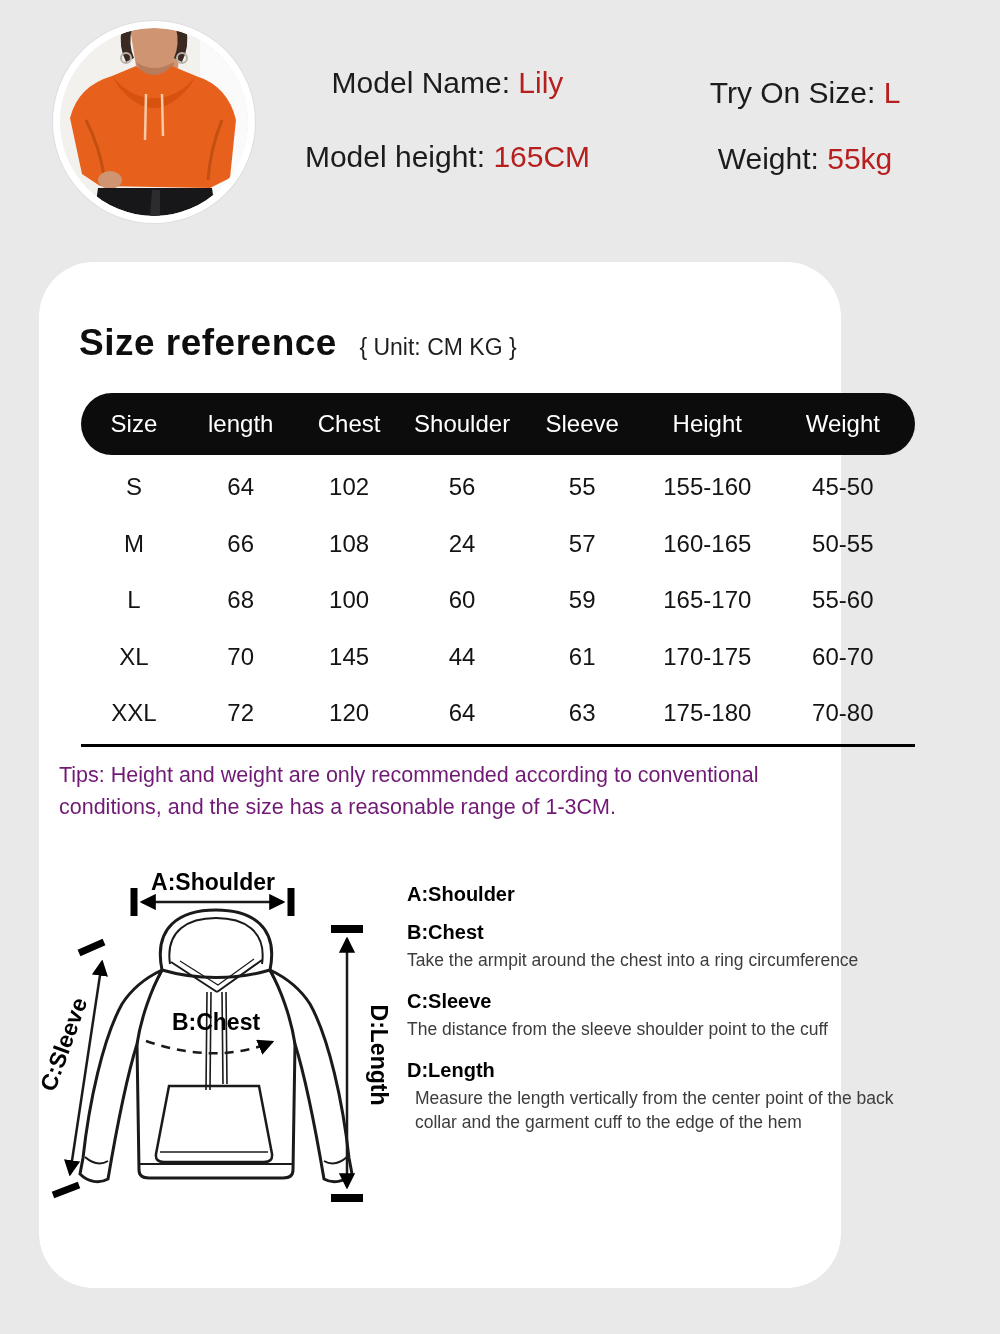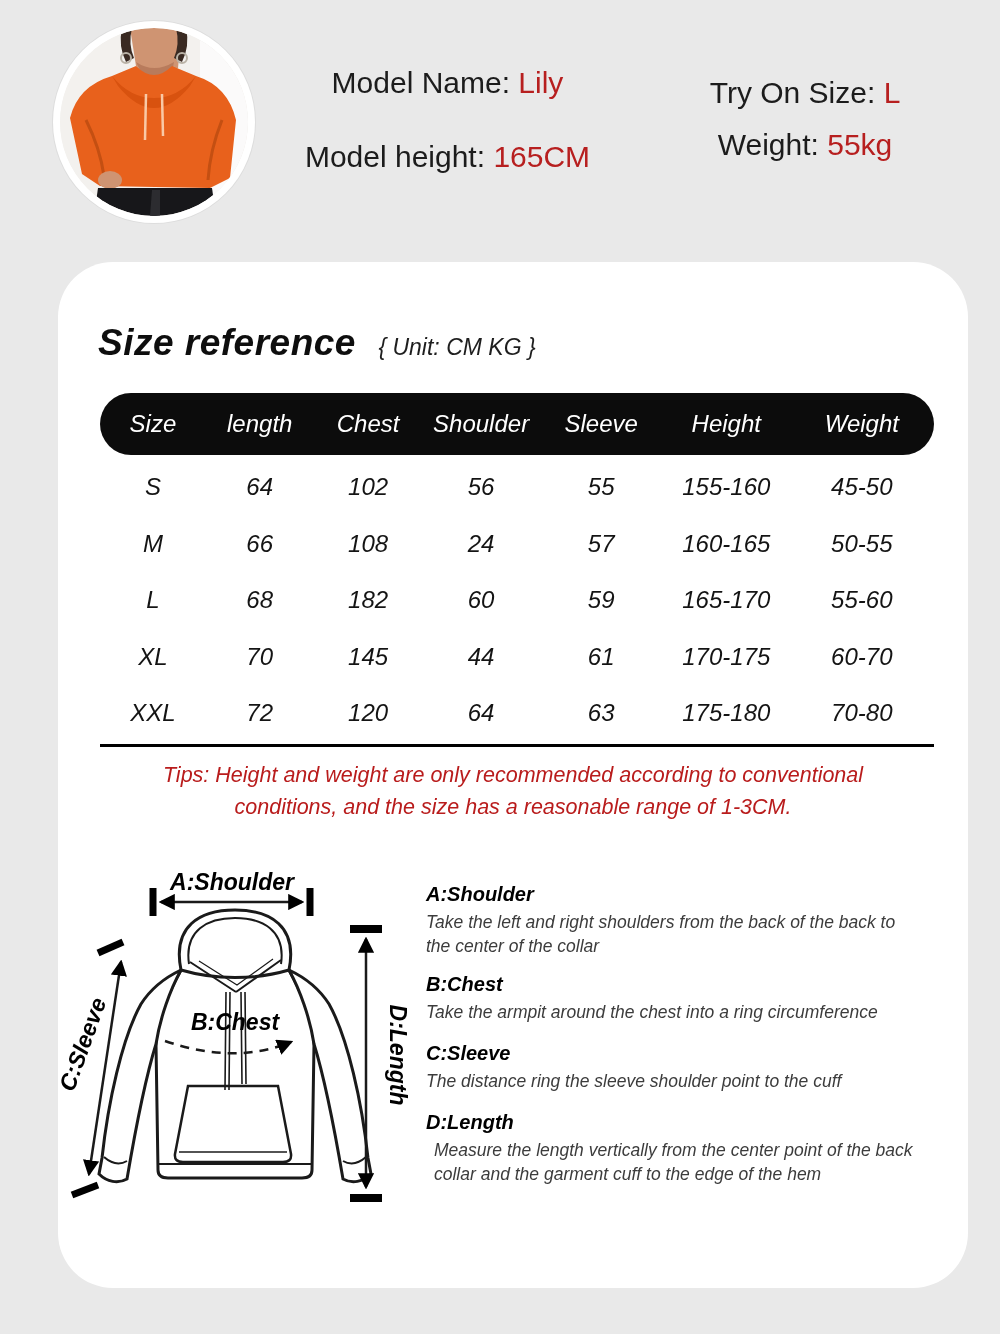--- a/index.html
+++ b/index.html
@@ -16,44 +16,44 @@
     width:188px;height:188px;border-radius:50%;
     border:7px solid #ffffff;overflow:hidden;
     background:#f3f1ee;
     box-shadow:0 0 0 1px rgba(0,0,0,.05);
   }
   .hdr-line{position:absolute;font-size:30px;white-space:nowrap;text-align:center;color:#1c1c1c;}
   .hdr-line .val{color:#b71f1f;}
   #model-name{left:265px;top:66px;width:365px;}
   #model-height{left:245px;top:140px;width:405px;}
   #try-size{left:670px;top:76px;width:270px;}
-  #weight{left:670px;top:128px;width:270px;}
+  #weight{left:670px;top:142px;width:270px;}
   
   .card{
-    position:absolute;left:58px;top:262px;
-    width:910px;height:1026px;background:#ffffff;border-radius:55px;font-style:italic;
+    position:absolute;left:39px;top:262px;
+    width:802px;height:1026px;background:#ffffff;border-radius:55px;
   }
   .title-row{position:absolute;left:40px;top:60px;white-space:nowrap;}
   .title-row h1{display:inline;font-size:37px;font-weight:bold;color:#0e0e0e;margin:0;letter-spacing:.5px;}
   .title-row .unit{font-size:23px;color:#1e1e1e;margin-left:18px;}
   
   .size-table{position:absolute;left:42px;top:131px;width:834px;}
   .tgrid{display:grid;grid-template-columns:12.7% 12.9% 13.1% 14% 14.8% 15.2% 17.3%;}
   .thead{
     background:#0c0c0c;border-radius:31px;height:62px;align-items:center;
     color:#ffffff;font-size:24px;
   }
   .thead .cell{text-align:center;}
   .tbody{border-bottom:3px solid #000;padding:4px 0 2px 0;}
   .trow{height:56.5px;align-items:center;font-size:24px;color:#141414;}
   .trow .cell{text-align:center;}
   
   .tips{
     position:absolute;left:20px;top:497px;width:870px;
-    text-align:center;font-size:21.5px;line-height:32px;color:#b91c1c;
+    font-size:21.5px;line-height:32px;color:#701a75;
   }
   
   .diagram{position:absolute;left:2px;top:596px;}
   
   .guide{position:absolute;left:368px;top:621px;width:548px;}
   .gitem{margin-bottom:15px;}
   .gtitle{font-size:20px;font-weight:bold;color:#000;margin-bottom:4px;}
   .gdesc{font-size:17.5px;line-height:24px;color:#3c3c3c;}
   .gitem.a .gdesc{max-width:472px;}
   .gitem.d .gdesc{max-width:508px;margin-left:8px;}
@@ -137,21 +137,21 @@
         <div class="cell">66</div>
         <div class="cell">108</div>
         <div class="cell">24</div>
         <div class="cell">57</div>
         <div class="cell">160-165</div>
         <div class="cell">50-55</div>
       </div>
       <div class="tgrid trow">
         <div class="cell">L</div>
         <div class="cell">68</div>
-        <div class="cell">182</div>
+        <div class="cell">100</div>
         <div class="cell">60</div>
         <div class="cell">59</div>
         <div class="cell">165-170</div>
         <div class="cell">55-60</div>
       </div>
       <div class="tgrid trow">
         <div class="cell">XL</div>
         <div class="cell">70</div>
         <div class="cell">145</div>
         <div class="cell">44</div>
@@ -221,29 +221,28 @@
       <text x="172" y="32" text-anchor="middle">A:Shoulder</text>
       <text x="175" y="172" text-anchor="middle">B:Chest</text>
       <text transform="translate(30,189) rotate(-70)" text-anchor="middle">C:Sleeve</text>
       <text transform="translate(330,197) rotate(90)" text-anchor="middle">D:Length</text>
     </g>
   </svg>
 
   <div class="guide">
     <div class="gitem a">
       <div class="gtitle">A:Shoulder</div>
-      <div class="gdesc">Take the left and right shoulders from the back of the back to the center of the collar</div>
     </div>
     <div class="gitem b">
       <div class="gtitle">B:Chest</div>
       <div class="gdesc">Take the armpit around the chest into a ring circumference</div>
     </div>
     <div class="gitem c">
       <div class="gtitle">C:Sleeve</div>
-      <div class="gdesc">The distance ring the sleeve shoulder point to the cuff</div>
+      <div class="gdesc">The distance from the sleeve shoulder point to the cuff</div>
     </div>
     <div class="gitem d">
       <div class="gtitle">D:Length</div>
       <div class="gdesc">Measure the length vertically from the center point of the back collar and the garment cuff to the edge of the hem</div>
     </div>
   </div>
 
 </div>
 
 </body></html>

